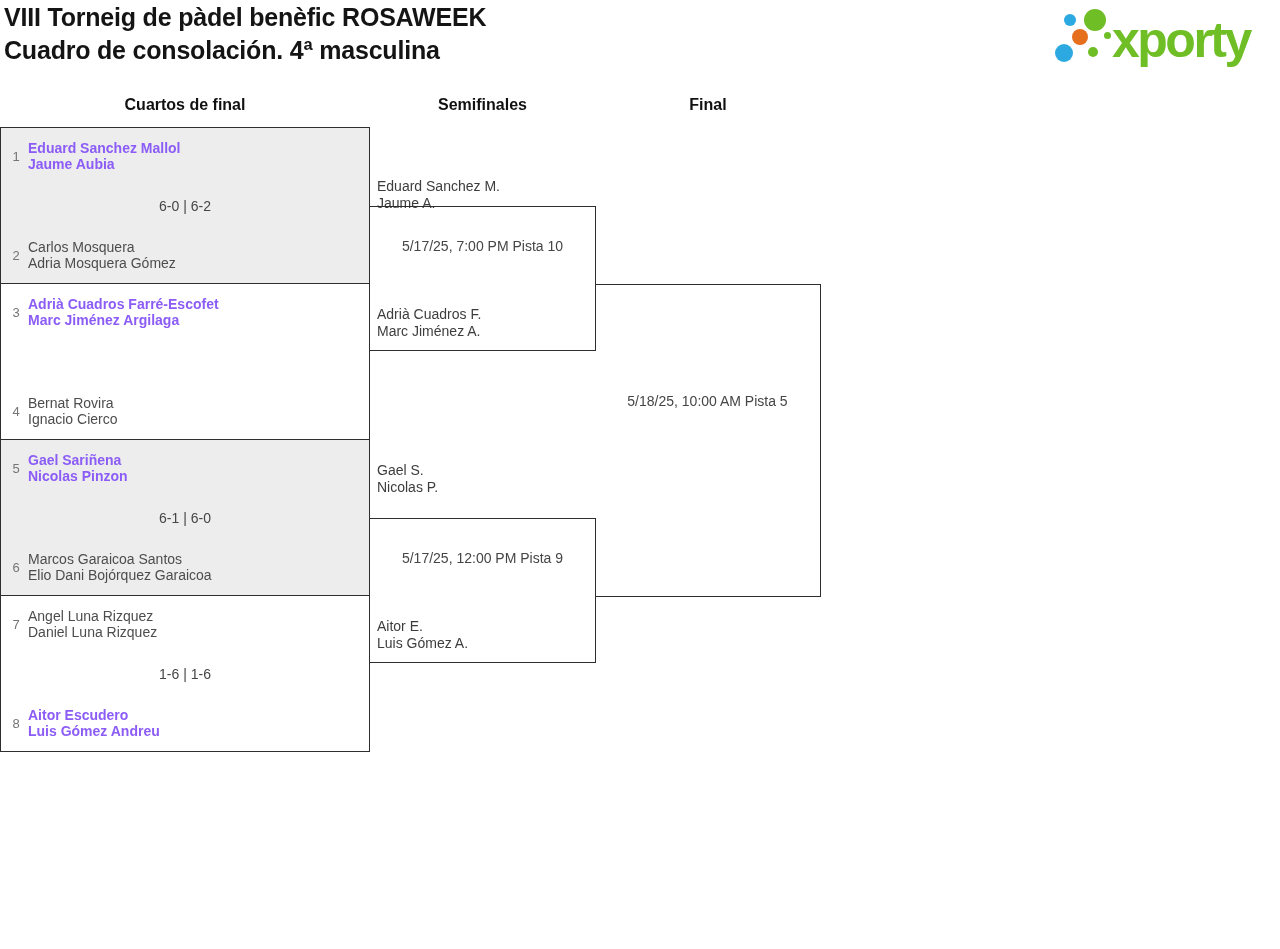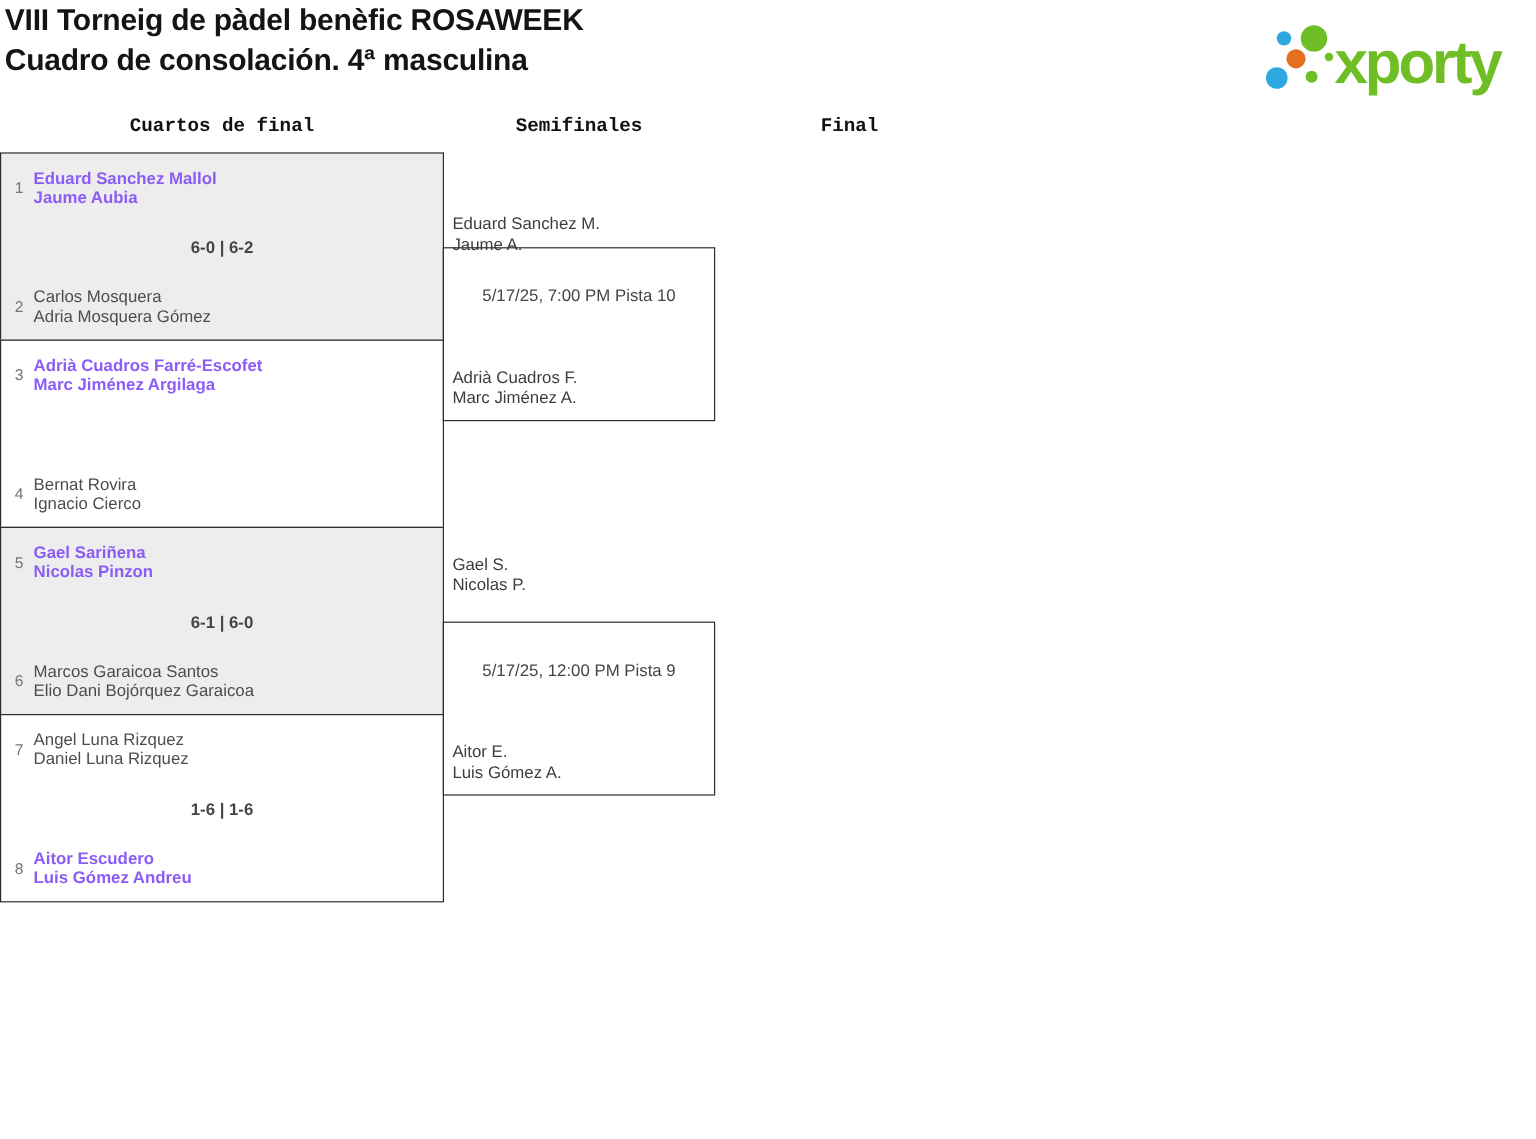--- a/index.html
+++ b/index.html
@@ -8,55 +8,55 @@
     position:relative; width:1280px; height:949px; background:#ffffff;
     font-family:"Liberation Sans", sans-serif; overflow:hidden;padding-left:27px;
   }
   
   .title-block {
     position:absolute; left:4px; top:1px;
     font-size:25px; line-height:33px; font-weight:600;
     color:#141414; letter-spacing:-0.2px;
   }
   
-  .logo { position:absolute; left:1050px; top:5px; width:228px; height:64px;margin-top:12px; }
+  .logo { position:absolute; left:1050px; top:5px; width:228px; height:64px; }
   .dot { position:absolute; border-radius:50%; }
   .dot.d-blue-sm   { left:14px; top:9px;  width:12px; height:12px; }
   .dot.d-green-lg  { left:34px; top:4px;  width:22px; height:22px; }
   .dot.d-orange    { left:22px; top:24px; width:16px; height:16px; }
   .dot.d-blue-lg   { left:5px;  top:39px; width:18px; height:18px; }
   .dot.d-green-sm  { left:38px; top:42px; width:10px; height:10px; }
   .dot.d-green-xs  { left:54px; top:27px; width:7px;  height:7px;  }
   .logo-text {
     position:absolute; left:62px; top:10px;
     font-size:50px; line-height:1; font-weight:bold; letter-spacing:-2.5px;
   }
   
   .round-header {
     position:absolute; top:96px; text-align:center;
-    font-size:16px; font-weight:bold; color:#111;font-family:Liberation Mono, monospace;
+    font-size:16px; font-weight:bold; color:#111;
   }
   .rh-1 { left:0px;   width:370px; }
   .rh-2 { left:369px; width:227px; }
   .rh-3 { left:595px; width:226px; }
   
   .qf-block {
     position:absolute; left:0px; width:370px; height:157px;
     border:1px solid #2e2e2e; background:#ffffff;
   }
   .qf-block.bg-alt { background:#ededed; }
   .qf-1 { top:127px; } .qf-2 { top:283px; } .qf-3 { top:439px; } .qf-4 { top:595px; }
   .team { position:absolute; left:8px; display:flex; align-items:center; gap:5px; }
   .team.pos-top { top:12px; } .team.pos-bottom { bottom:12px; }
   .seed { width:14px; flex:none; text-align:center; font-size:13px; color:#757575; }
   .names { font-size:14px; line-height:16px; color:#4d4d4d; }
   .names.winner { font-weight:bold; color:#8b5cf6; }
   .score {
     position:absolute; left:0; right:0; top:50%; transform:translateY(-50%);
-    text-align:center; font-size:14px; color:#454545;font-weight:bold;
+    text-align:center; font-size:14px; color:#454545;
   }
   
   .sf-box {
     position:absolute; left:369px; width:227px; height:145px;
     border:1px solid #2e2e2e; background:transparent;
   }
   .sf-1 { top:206px; } .sf-2 { top:518px; }
   .final-box {
     position:absolute; left:595px; top:284px; width:226px; height:313px;
     border:1px solid #2e2e2e; border-left:none;
@@ -185,14 +185,17 @@
     <div>Luis Gómez A.</div>
   </div>
 
   <div class="sf-box sf-1">
     <div class="box-date">5/17/25, 7:00 PM Pista 10</div>
   </div>
   <div class="sf-box sf-2">
     <div class="box-date">5/17/25, 12:00 PM Pista 9</div>
   </div>
 
+  <div class="final-box">
+    <div class="box-date">5/18/25, 10:00 AM Pista 5</div>
+  </div>
 
 </div>
 
 </body></html>

